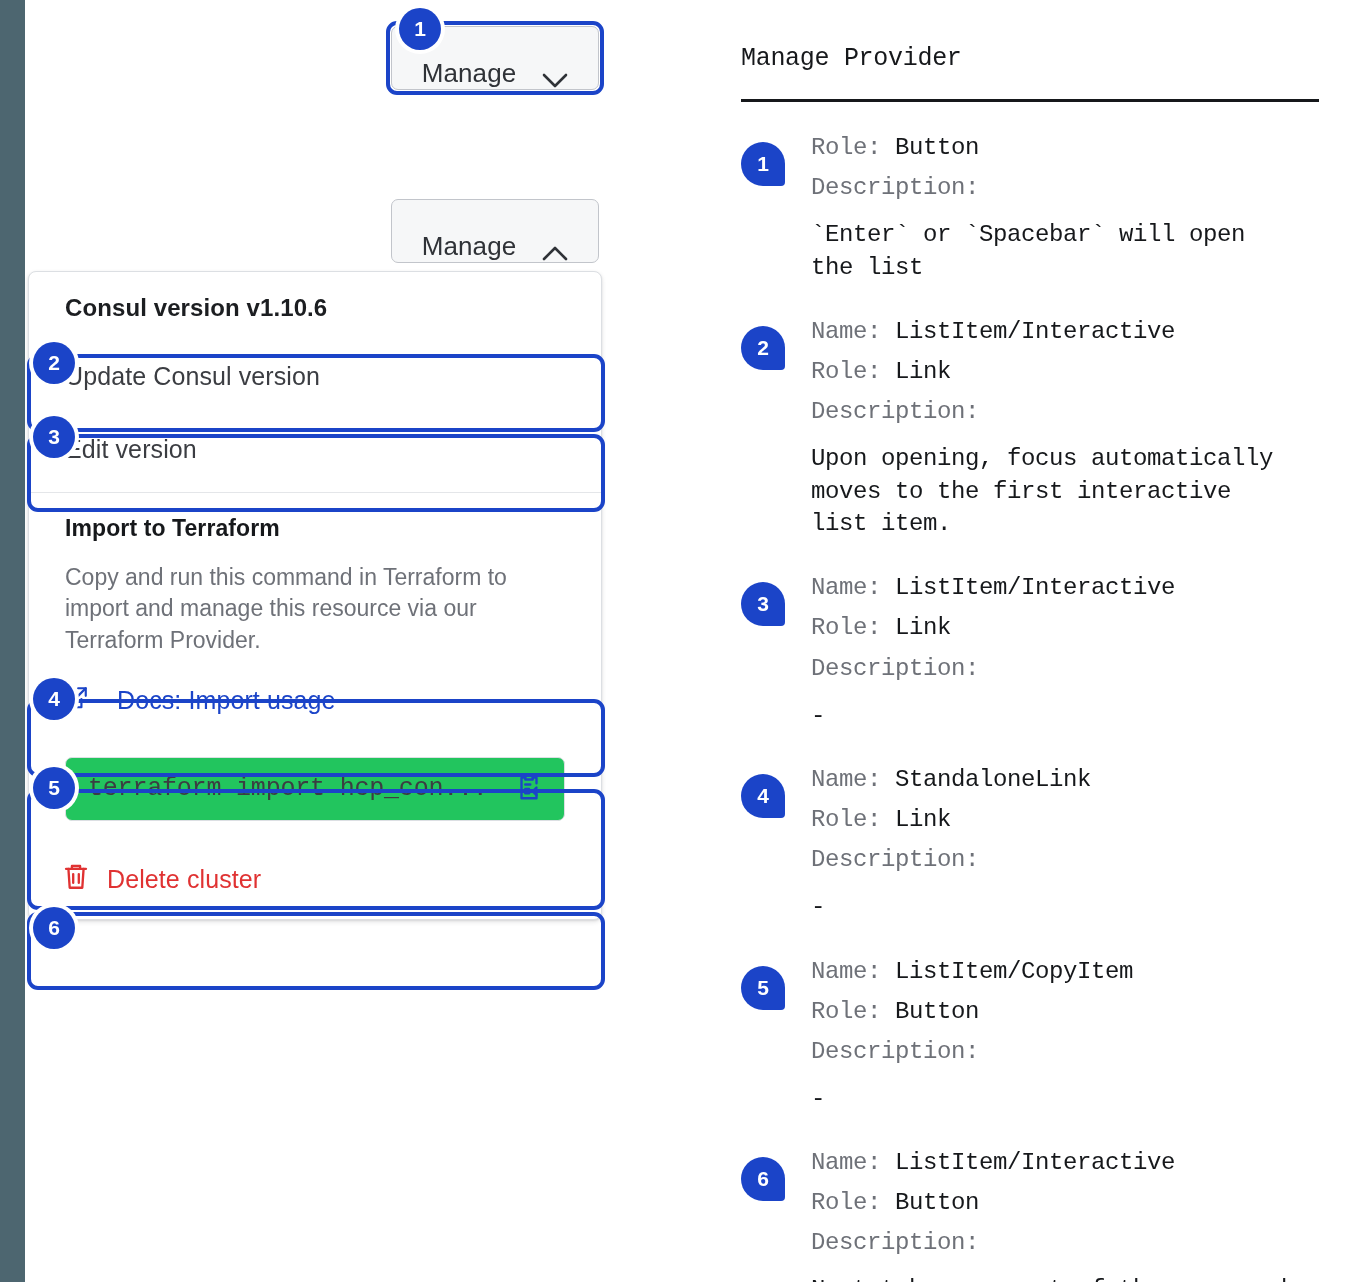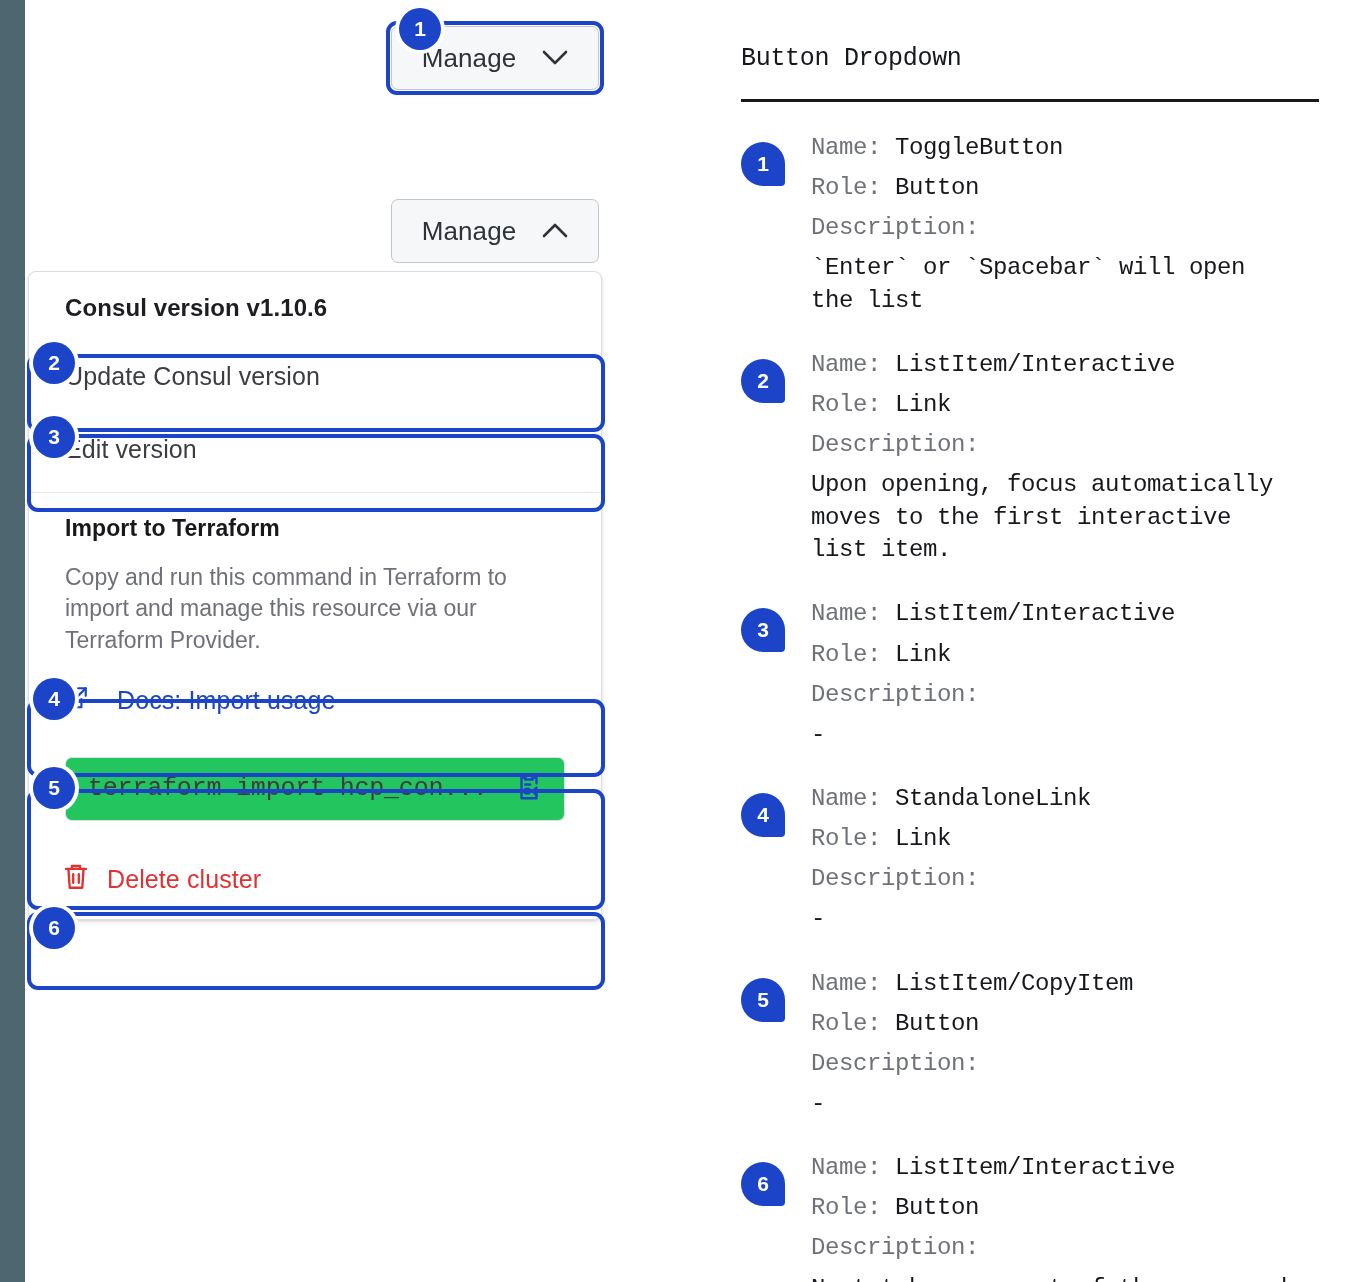--- a/index.html
+++ b/index.html
@@ -34,21 +34,21 @@
   
   .manage-btn {
     position: absolute;
     box-sizing: border-box;
     width: 208px;
     height: 64px;
     background: #f6f7f8;
     border: 1px solid #c2c5cb;
     border-radius: 7px;
     display: flex;
-    align-items: center;
+    align-items: flex-end;
     justify-content: center;
     gap: 26px;
     font-size: 26px;
     color: #2f3237;
     letter-spacing: .1px;
   }
   .manage-btn .chev { display: inline-block; line-height: 0; }
   .manage-btn svg { display: block; }
 
   #btn-closed { left: 366px; top: 26px; }
@@ -229,21 +229,21 @@
     letter-spacing: -0.4px;
     white-space: pre;
   }
   .kv .k { color: #6e7178; }
   .kv .v { color: #16181b; }
   .desc {
     font-size: 24px;
     line-height: 1.35;
     letter-spacing: -0.4px;
     color: #16181b;
-    margin-top: 4px;
+    margin-top: 11px;
     white-space: pre-line;
   }
 </style>
 </head>
 <body>
 
 <div class="left-rail"></div>
 
 <div class="ui-col">
 
@@ -352,28 +352,27 @@
   <div class="badge-circle" id="badge-5">
       <span>5</span>
     </div>
   <div class="badge-circle" id="badge-6">
       <span>6</span>
     </div>
 
 </div>
 
 <div class="doc-col">
-  <div class="doc-title">Button Dropdown</div>
+  <div class="doc-title">Manage Provider</div>
   <div class="doc-rule"></div>
 
   <div class="doc-list" id="doc-list">
       <div class="doc-entry">
         <div class="pin">1</div>
         <div class="entry-body">
-          <div class="kv"><span class="k">Name: </span><span class="v">ToggleButton</span></div>
           <div class="kv"><span class="k">Role: </span><span class="v">Button</span></div>
           <div class="kv"><span class="k">Description:</span></div>
           <div class="desc">`Enter` or `Spacebar` will open
 the list</div>
         </div>
       </div>
       <div class="doc-entry">
         <div class="pin">2</div>
         <div class="entry-body">
           <div class="kv"><span class="k">Name: </span><span class="v">ListItem/Interactive</span></div>

